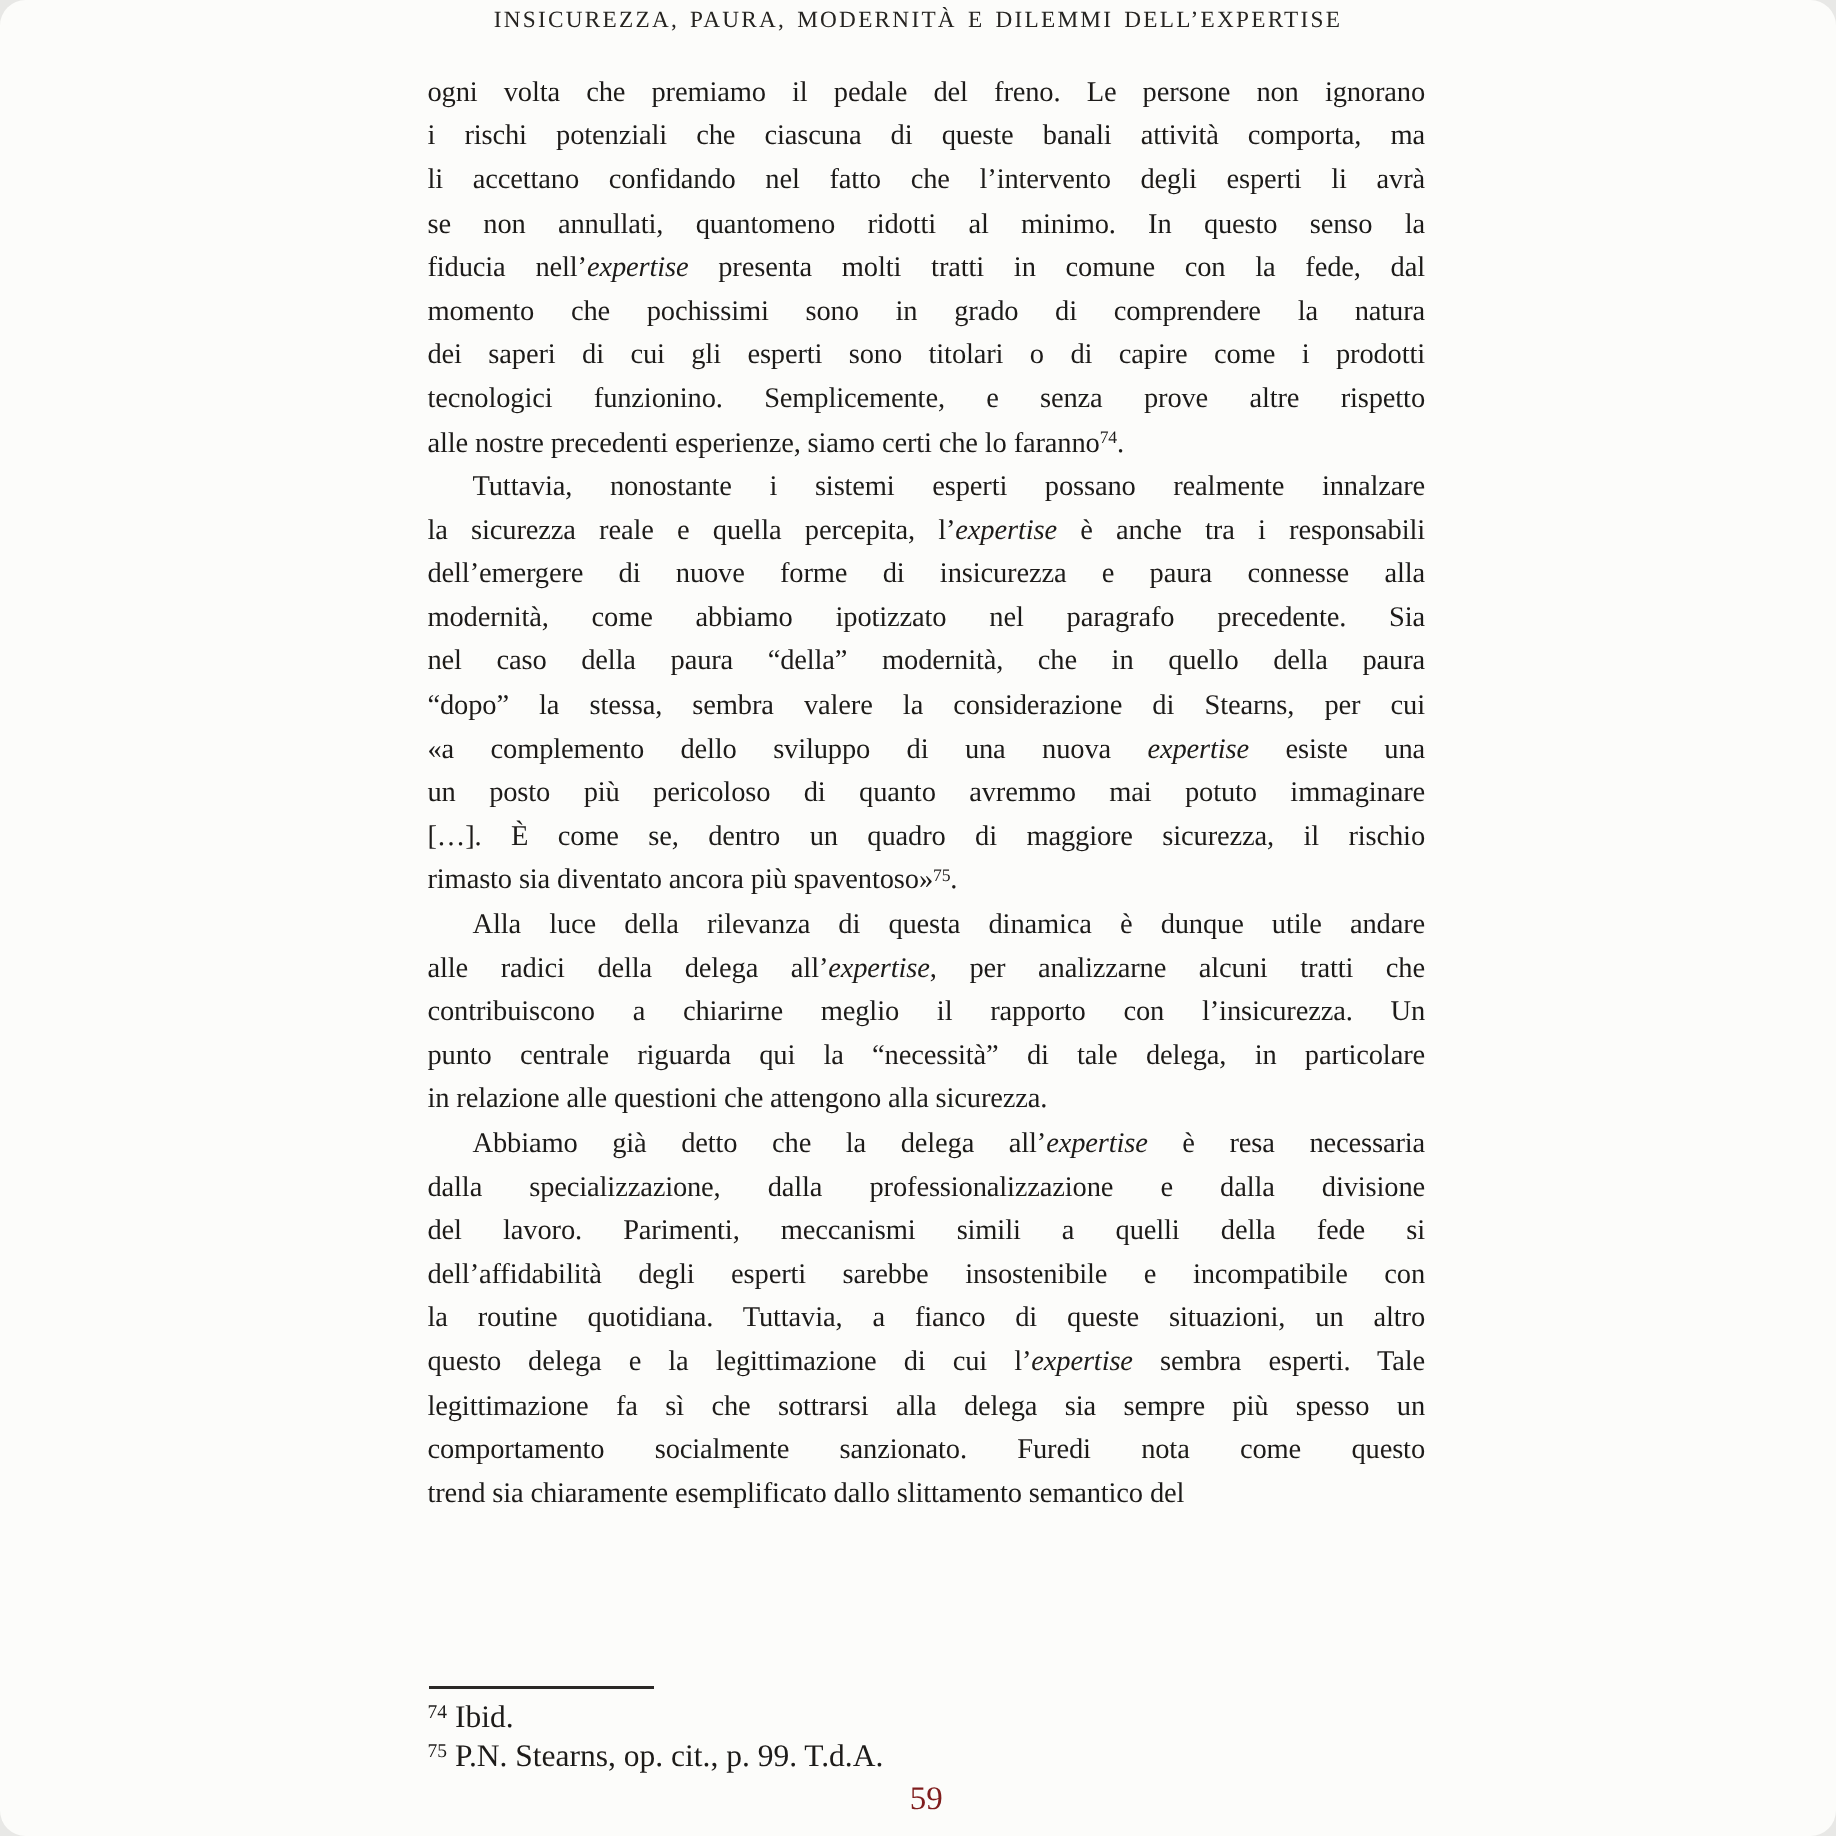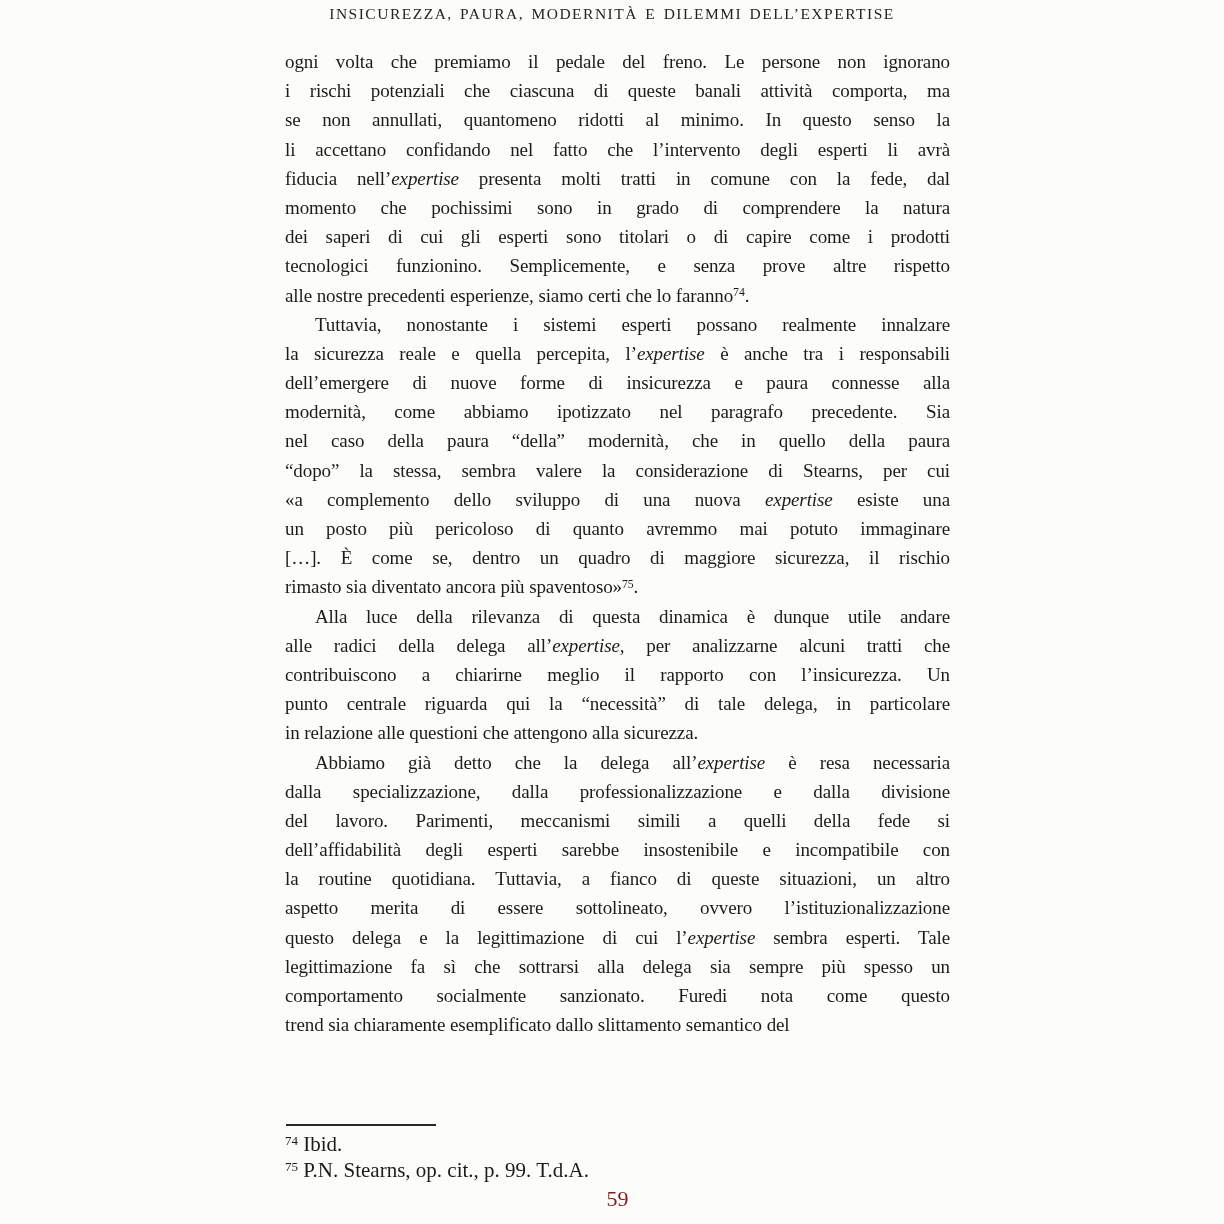--- a/index.html
+++ b/index.html
@@ -5,20 +5,21 @@
   html, body { margin: 0; padding: 0; background: #e8e8e6; }
   .page {
     position: relative;
     width: 1224px;
     height: 1224px;
     margin: 0 auto;
     background: #fcfcfa;
     color: #1d1b19;
     font-family: "Liberation Serif", "DejaVu Serif", serif;
     overflow: hidden;
+    border-radius: 17px;
   }
   .running-head {
     position: absolute;
     top: 4px;
     left: 142px;
     width: 940px;
     text-align: center;
     font-size: 15.5px;
     line-height: 20px;
     letter-spacing: 1.5px;
@@ -80,22 +81,22 @@
 </head>
 <body>
 
 <div class="page">
 
   <div class="running-head">INSICUREZZA, PAURA, MODERNITÀ E DILEMMI DELL’EXPERTISE</div>
 
   <div class="body-text">
       <div class="line"><span>ogni volta che premiamo il pedale del freno. Le persone non ignorano</span></div>
       <div class="line"><span>i rischi potenziali che ciascuna di queste banali attività comporta, ma</span></div>
+      <div class="line"><span>li accettano confidando nel fatto che l’intervento degli esperti li avrà</span></div>
       <div class="line"><span>se non annullati, quantomeno ridotti al minimo. In questo senso la</span></div>
-      <div class="line"><span>li accettano confidando nel fatto che l’intervento degli esperti li avrà</span></div>
       <div class="line"><span>fiducia nell’</span><span class="it">expertise</span><span> presenta molti tratti in comune con la fede, dal</span></div>
       <div class="line"><span>momento che pochissimi sono in grado di comprendere la natura</span></div>
       <div class="line"><span>dei saperi di cui gli esperti sono titolari o di capire come i prodotti</span></div>
       <div class="line"><span>tecnologici funzionino. Semplicemente, e senza prove altre rispetto</span></div>
       <div class="line last"><span>alle nostre precedenti esperienze, siamo certi che lo faranno</span><sup class="fnref">74</sup><span>.</span></div>
       <div class="line indent"><span>Tuttavia, nonostante i sistemi esperti possano realmente innalzare</span></div>
       <div class="line"><span>la sicurezza reale e quella percepita, l’</span><span class="it">expertise</span><span> è anche tra i responsabili</span></div>
       <div class="line"><span>dell’emergere di nuove forme di insicurezza e paura connesse alla</span></div>
       <div class="line"><span>modernità, come abbiamo ipotizzato nel paragrafo precedente. Sia</span></div>
       <div class="line"><span>nel caso della paura “della” modernità, che in quello della paura</span></div>
@@ -107,21 +108,20 @@
       <div class="line indent"><span>Alla luce della rilevanza di questa dinamica è dunque utile andare</span></div>
       <div class="line"><span>alle radici della delega all’</span><span class="it">expertise</span><span>, per analizzarne alcuni tratti che</span></div>
       <div class="line"><span>contribuiscono a chiarirne meglio il rapporto con l’insicurezza. Un</span></div>
       <div class="line"><span>punto centrale riguarda qui la “necessità” di tale delega, in particolare</span></div>
       <div class="line last"><span>in relazione alle questioni che attengono alla sicurezza.</span></div>
       <div class="line indent"><span>Abbiamo già detto che la delega all’</span><span class="it">expertise</span><span> è resa necessaria</span></div>
       <div class="line"><span>dalla specializzazione, dalla professionalizzazione e dalla divisione</span></div>
       <div class="line"><span>del lavoro. Parimenti, meccanismi simili a quelli della fede si</span></div>
       <div class="line"><span>dell’affidabilità degli esperti sarebbe insostenibile e incompatibile con</span></div>
       <div class="line"><span>la routine quotidiana. Tuttavia, a fianco di queste situazioni, un altro</span></div>
-      <div class="line"><span>aspetto merita di essere sottolineato, ovvero l’istituzionalizzazione</span></div>
       <div class="line"><span>questo delega e la legittimazione di cui l’</span><span class="it">expertise</span><span> sembra esperti. Tale</span></div>
       <div class="line"><span>legittimazione fa sì che sottrarsi alla delega sia sempre più spesso un</span></div>
       <div class="line"><span>comportamento socialmente sanzionato. Furedi nota come questo</span></div>
       <div class="line last"><span>trend sia chiaramente esemplificato dallo slittamento semantico del</span></div>
     </div>
 
   <div class="footnote-rule"></div>
 
   <div class="footnotes">
       <div><sup class="fnmark">74</sup><span> Ibid.</span></div>

